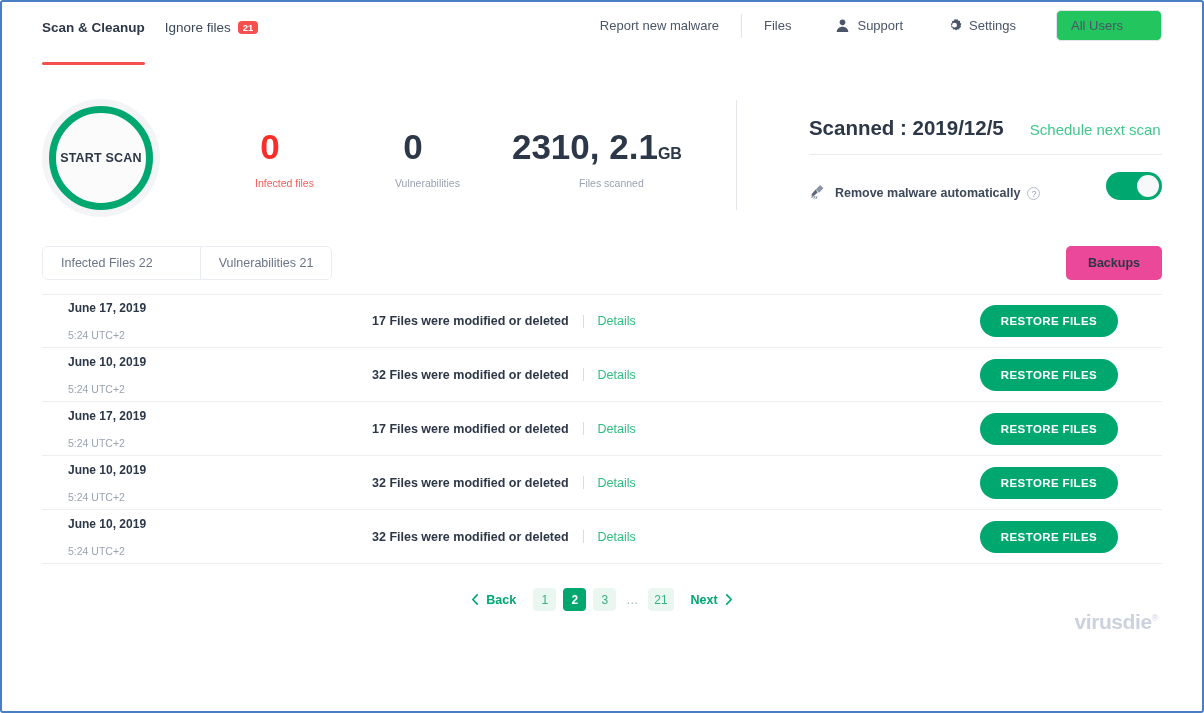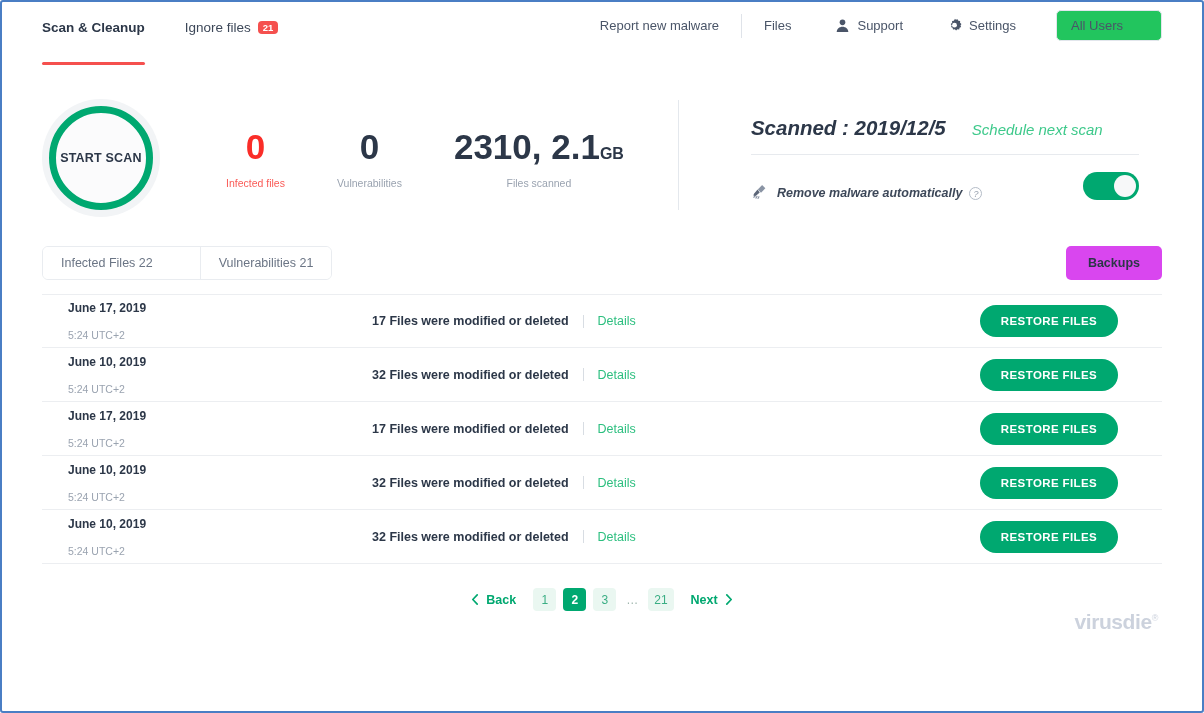--- a/index.html
+++ b/index.html
@@ -23,21 +23,21 @@
   .header {
     position: relative;
     height: 62px;
     display: flex;
     align-items: flex-start;
     padding: 0 40px;
   }
   .header-left {
     display: flex;
     align-items: center;
-    gap: 40px;
+    gap: 20px;
     padding-top: 18px;
   }
   .nav-tab {
     position: relative;
     font-size: 13.5px;
     color: #3d4859;
     cursor: pointer;
     white-space: nowrap;
     display: flex;
     align-items: center;
@@ -151,35 +151,35 @@
     color: #2c3748;
     line-height: 1.15;
     white-space: nowrap;
   }
   .stat-value.red { color: #fa2d28; }
   .stat-unit { font-size: 16px; font-weight: bold; }
   .stat-label {
     font-size: 10.5px;
     color: #9aa3b0;
     margin-top: 9px;
+    margin-left: 29px;
   }
   .stat-label.red { color: #fa5b57; }
 
   .vdiv {
     width: 1px;
     align-self: stretch;
     background: #e4e8ed;
     margin: 8px 0 14px 28px;
   }
 
   .scan-right {
     flex: 1;
     padding-left: 72px;
     max-width: 460px;
-    font-style: italic;
   }
   .scan-right-top {
     display: flex;
     align-items: baseline;
     gap: 26px;
     padding-bottom: 14px;
   }
   .scanned-title {
     font-size: 20.5px;
     font-weight: bold;
@@ -251,21 +251,21 @@
     font-size: 12.5px;
     color: #6b7585;
     padding: 9px 18px;
     background: #ffffff;
     cursor: pointer;
     white-space: nowrap;
   }
   .pill + .pill { border-left: 1px solid #e9ecf0; }
   .backups-btn {
     margin-left: auto;
-    background: #d946ef;
+    background: #ec4899;
     border-radius: 5px;
     font-size: 12.5px;
     font-weight: bold;
     color: #2c3748;
     padding: 10px 22px;
     cursor: pointer;
   }
 
   
   .table {

